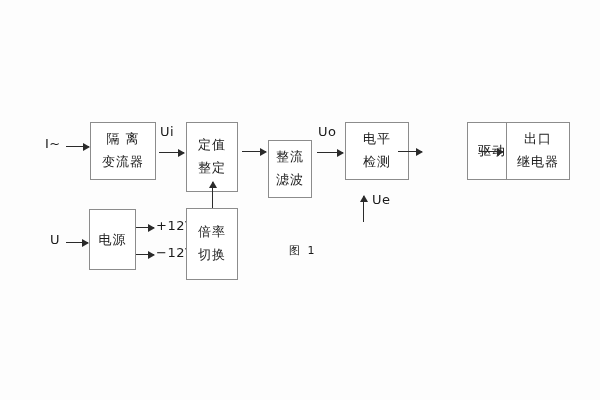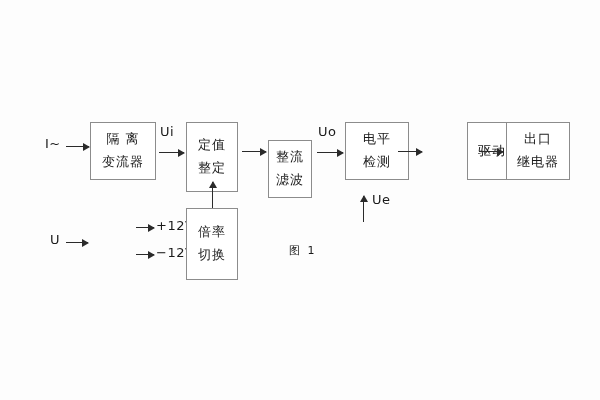--- a/index.html
+++ b/index.html
@@ -130,20 +130,23 @@
     <div class="line">驱动</div>
   </div>
 
   <div class="arrow-h" style="left:479px; top:151px; width:24px;"></div>
 
   <div class="node" style="left:506px; top:122px; width:64px; height:58px;">
     <div class="line">出口</div>
     <div class="line">继电器</div>
   </div>
 
+  <div class="node one-line" style="left:89px; top:209px; width:47px; height:61px;">
+    <div class="line">电源</div>
+  </div>
 
   <div class="arrow-h" style="left:136px; top:227px; width:18px;"></div>
   <div class="lbl" style="left:156px; top:218px;">+12V</div>
 
   <div class="arrow-h" style="left:136px; top:254px; width:18px;"></div>
   <div class="lbl" style="left:156px; top:245px;">−12V</div>
 
   <div class="node" style="left:186px; top:208px; width:52px; height:72px;font-family:Liberation Serif, serif;">
     <div class="line">倍率</div>
     <div class="line">切换</div>

